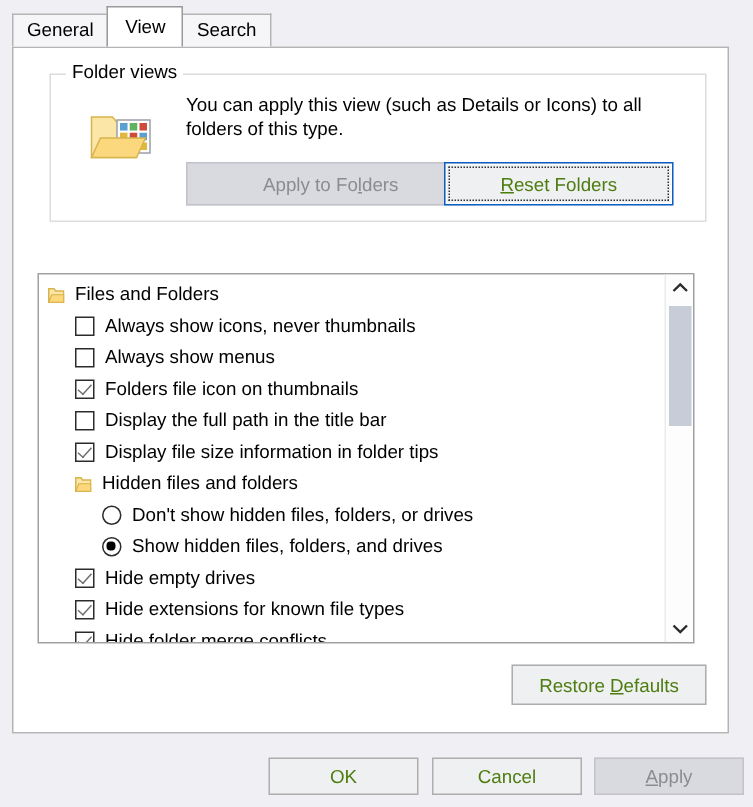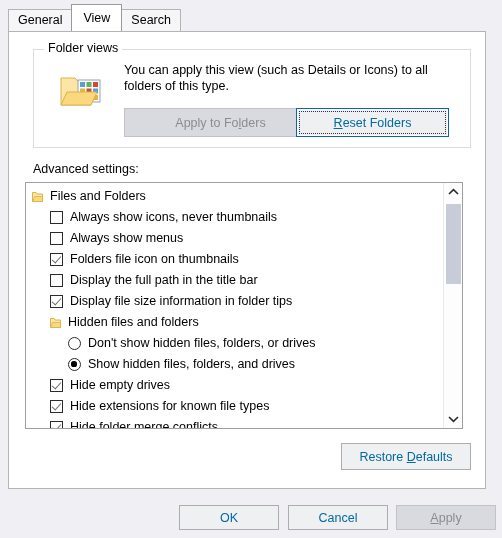--- a/index.html
+++ b/index.html
@@ -110,21 +110,21 @@
     color: #000;
   }
 
   
   .btn {
     box-sizing: border-box;
     background: #e1e1e5;
     border: 1px solid #adadad;
     font-family: "Liberation Sans", sans-serif;
     font-size: 12.5px;
-    color: #0369a1;
+    color: #4d7c0f;
     text-align: center;
     cursor: default;
     padding: 0;
     white-space: nowrap;
     display: flex;
     align-items: center;
     justify-content: center;
   }
   .btn.plain {
     background: #eff0f2;
@@ -361,21 +361,20 @@
       <div class="btn disabled btn-apply-folders">
         <span><span>Apply to Fo</span><span class="u">l</span><span>ders</span></span>
       </div>
 
       <div class="btn focused btn-reset-folders">
         <span class="focusring"></span>
         <span><span class="u">R</span><span>eset Folders</span></span>
       </div>
     </div>
 
-    <div class="adv-label">Advanced settings:</div>
 
     <div class="listbox">
       <div class="list-inner" id="list-inner">
           <div class="row indent1">
             <span class="folder-sm"><svg width="11" height="12" viewBox="0 0 11 12">
                 <path d="M0.5,1.5 L4,1.5 L5,3 L10.5,3 L10.5,10.5 L0.5,10.5 Z" fill="#fbe6a8" stroke="#d8b44a" stroke-width="1"></path>
                 <path d="M0.5,10.5 L2.5,5.5 L10.5,5.5 L10.5,10.5 Z" fill="#fbd77d" stroke="#d8b44a" stroke-width="0.8"></path>
               </svg></span>
             <span class="rowtext">Files and Folders</span>
           </div>

